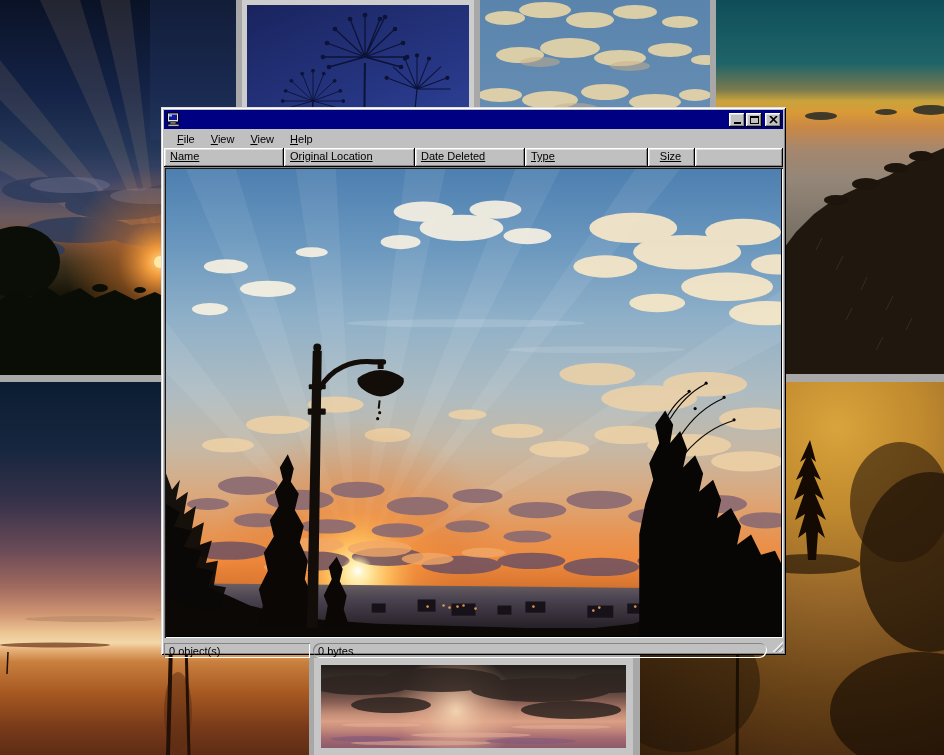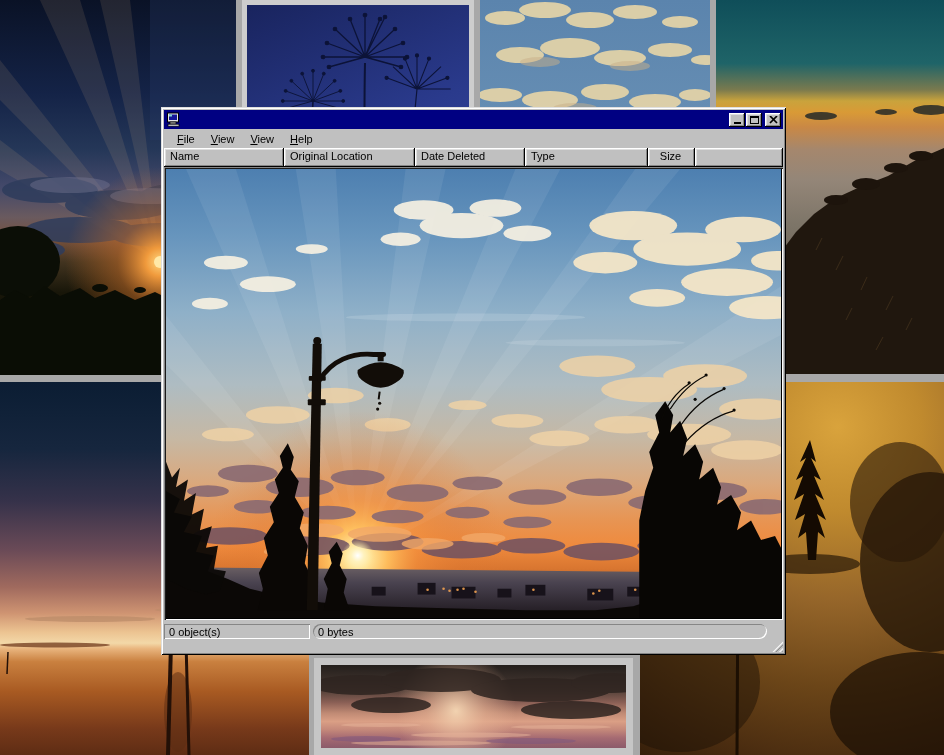--- a/index.html
+++ b/index.html
@@ -44,35 +44,35 @@
   .tb { width:16px; height:14px; background:#c0c0c0; border:0;
         box-shadow: inset -1px -1px 0 #000, inset 1px 1px 0 #fff,
                     inset -2px -2px 0 #868686, inset 2px 2px 0 #dfdfdf;
         display:flex; align-items:center; justify-content:center; margin-left:1px; }
   .tb.closeb { margin-left:3px; }
   .g-min { display:block; width:7px; height:2px; background:#000; margin-top:7px; }
   .g-max { display:block; width:9px; height:8px; border:1px solid #000; border-top:2px solid #000; }
   .menubar { height:19px; flex:none; display:flex; align-items:center; padding-left:7px; background:#c0c0c0; }
   .menu-item { display:inline-block; padding:2px 6px; margin-right:4px; }
   .menu-item::first-letter { text-decoration: underline; }
-  .header { height:19px; flex:none; display:flex; background:#7dd3fc; }
+  .header { height:19px; flex:none; display:flex; background:#7dd3fc;text-decoration:underline; }
   .hsec { height:19px; line-height:17px; padding-left:6px; background:#c0c0c0;
           box-shadow: inset -1px -1px 0 #000, inset 1px 1px 0 #fff,
                       inset -2px -2px 0 #868686, inset 2px 2px 0 #dfdfdf;
           overflow:hidden; white-space:nowrap; flex:none; }
   .hc0{width:120px}.hc1{width:131px}.hc2{width:110px}.hc3{width:123px}
   .hc4{width:47px; text-align:center; padding-right:8px;}
   .hc5{flex:1}
   .client { flex:1; position:relative; background:#000;
             box-shadow: inset 1px 1px 0 #868686, inset 2px 2px 0 #1a1a1a,
                         inset -1px -1px 0 #fff; }
   .client svg { position:absolute; left:2px; top:2px; right:2px; bottom:2px;
                 width:calc(100% - 4px); height:calc(100% - 4px); }
-  .statusbar { height:32px; flex:none; display:flex; align-items:flex-start;
-               padding-top:4px; position:relative; }
+  .statusbar { height:14px; flex:none; display:flex; align-items:center;
+               padding-top:11px; position:relative; }
   .panel { box-shadow: inset 1px 1px 0 #868686, inset -1px -1px 0 #fff;
            padding:1px 0 0 5px; line-height:14px; overflow:hidden; white-space:nowrap; }
   .p1 { width:146px; flex:none; margin-right:3px; }
   .p2 { flex:1; margin-right:16px;border-radius:8px; }
   .grip { position:absolute; right:0; bottom:0; width:13px; height:13px;
           background: repeating-linear-gradient(135deg,#c0c0c0 0px,#c0c0c0 1.5px,#ffffff 2.5px,#8a8a8a 4.5px);
           clip-path: polygon(100% 0, 100% 100%, 0 100%); }
 </style>
 </head>
 <body>

